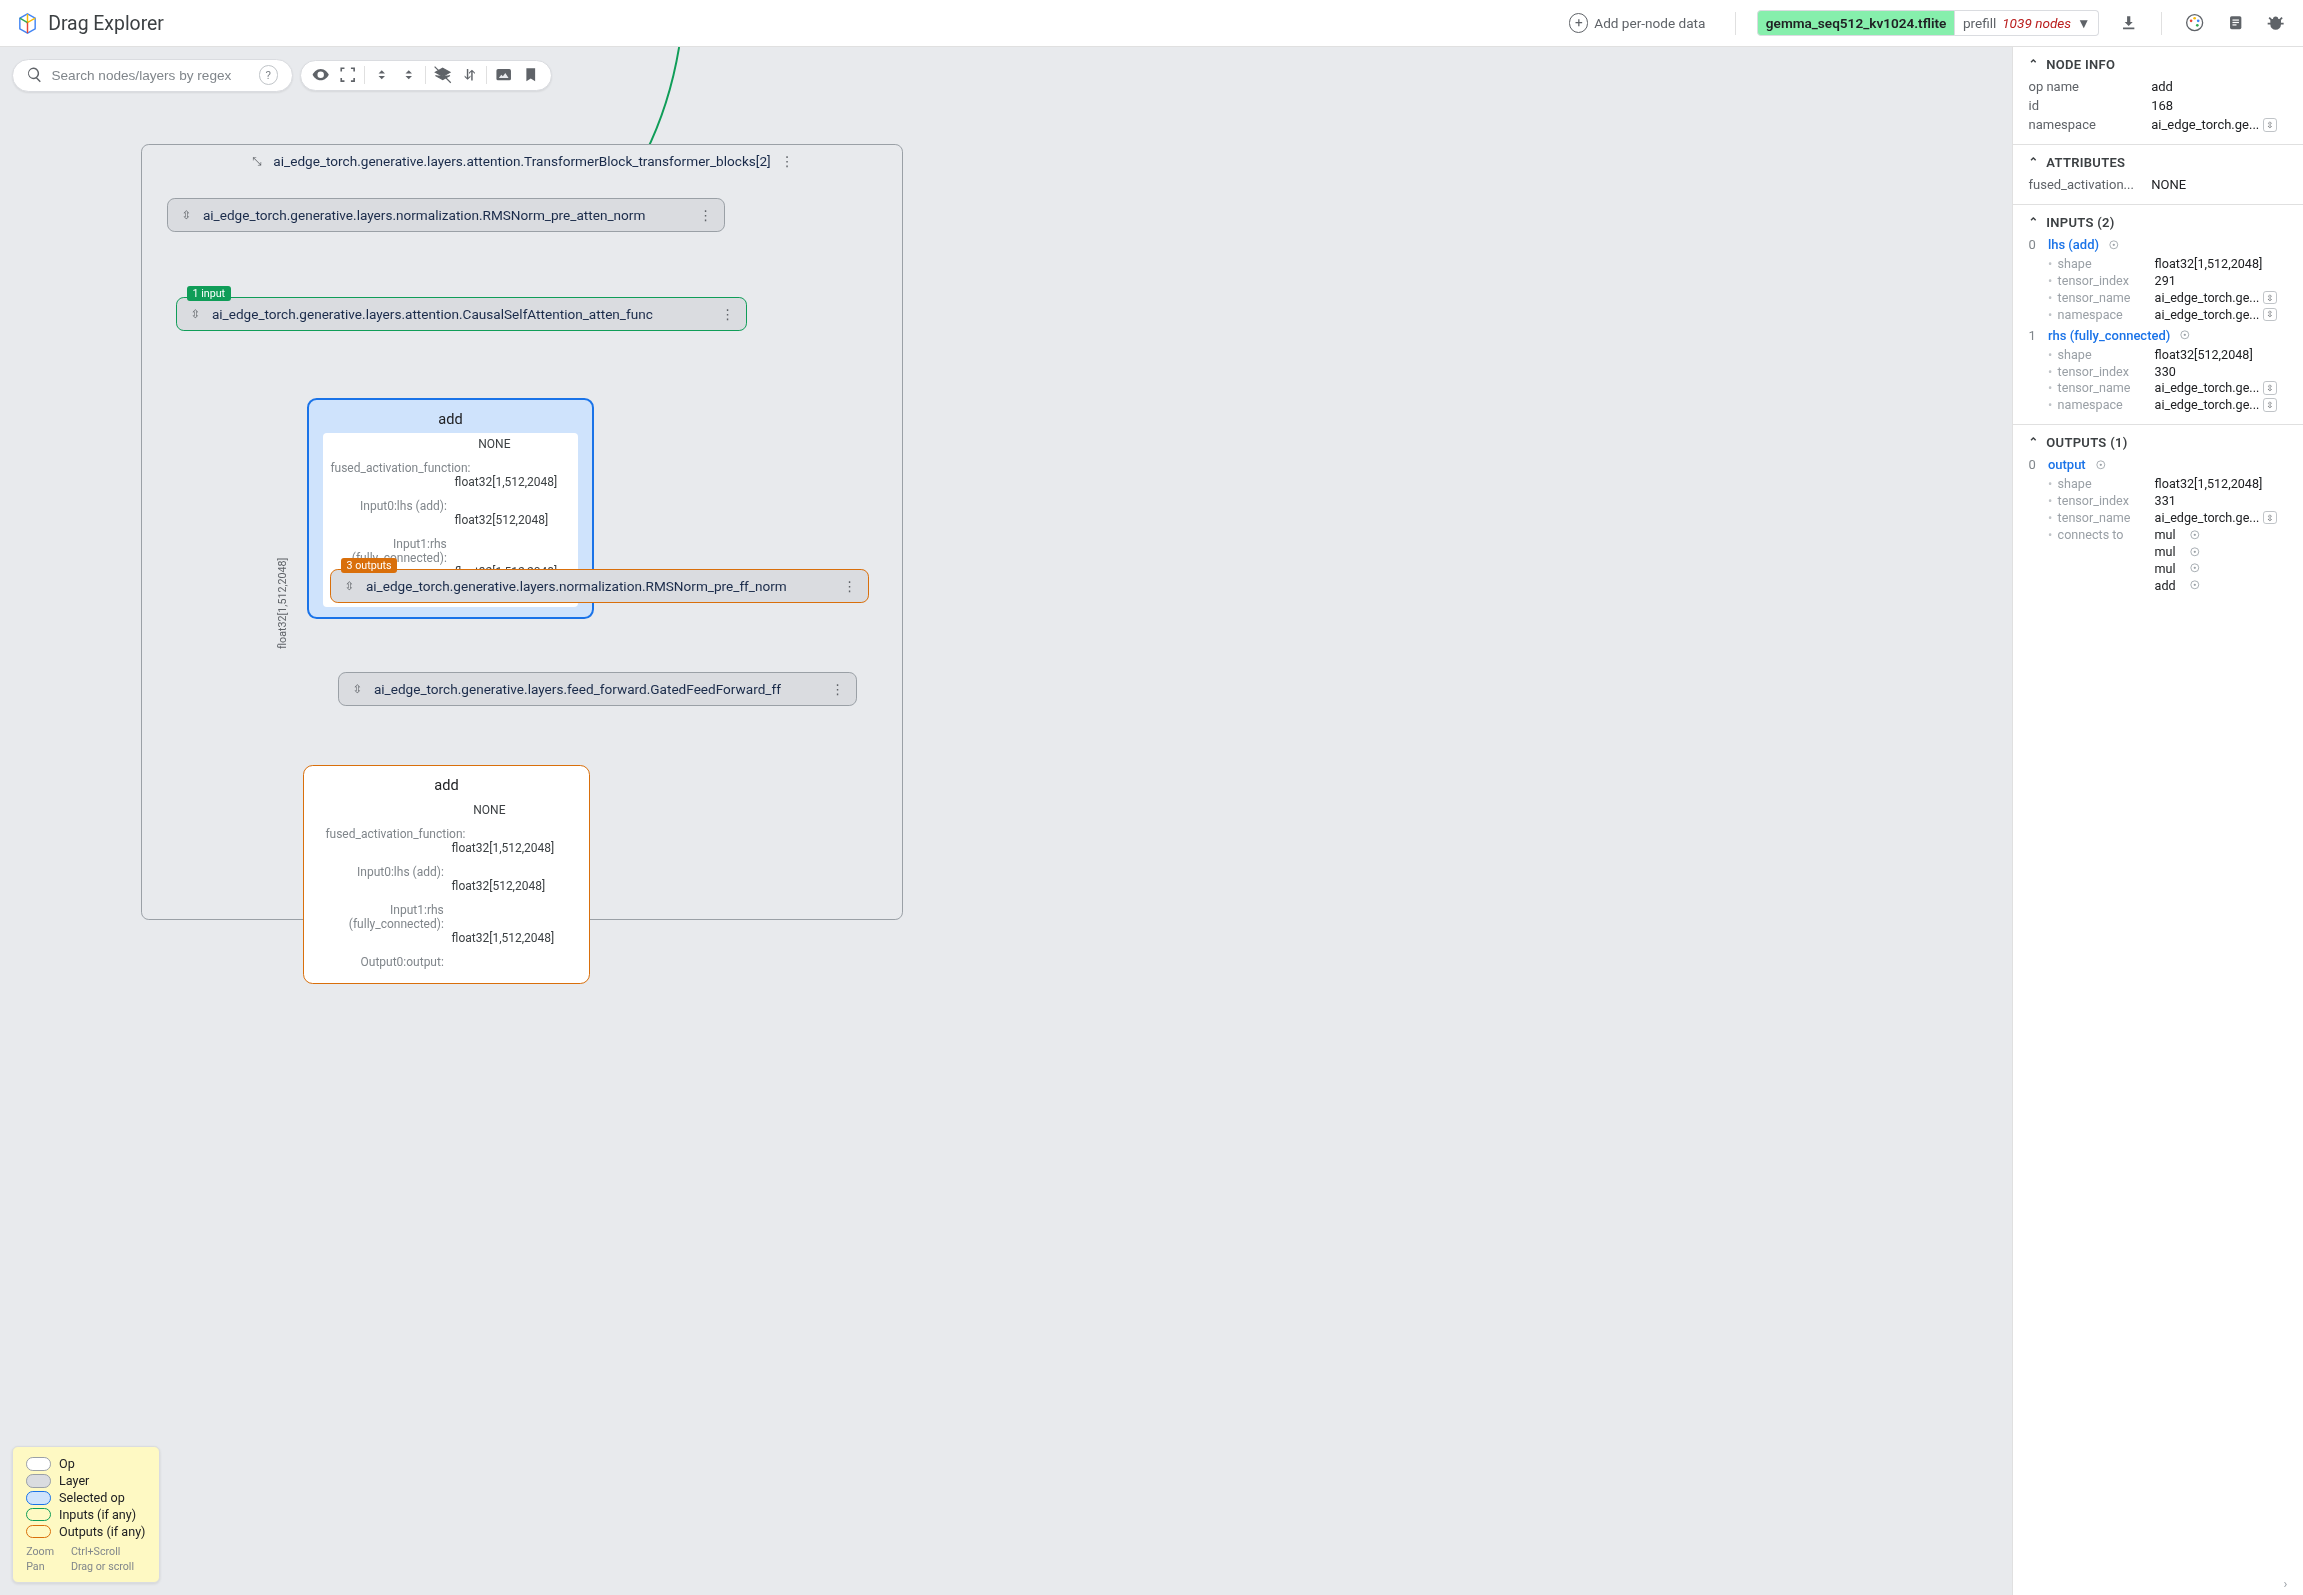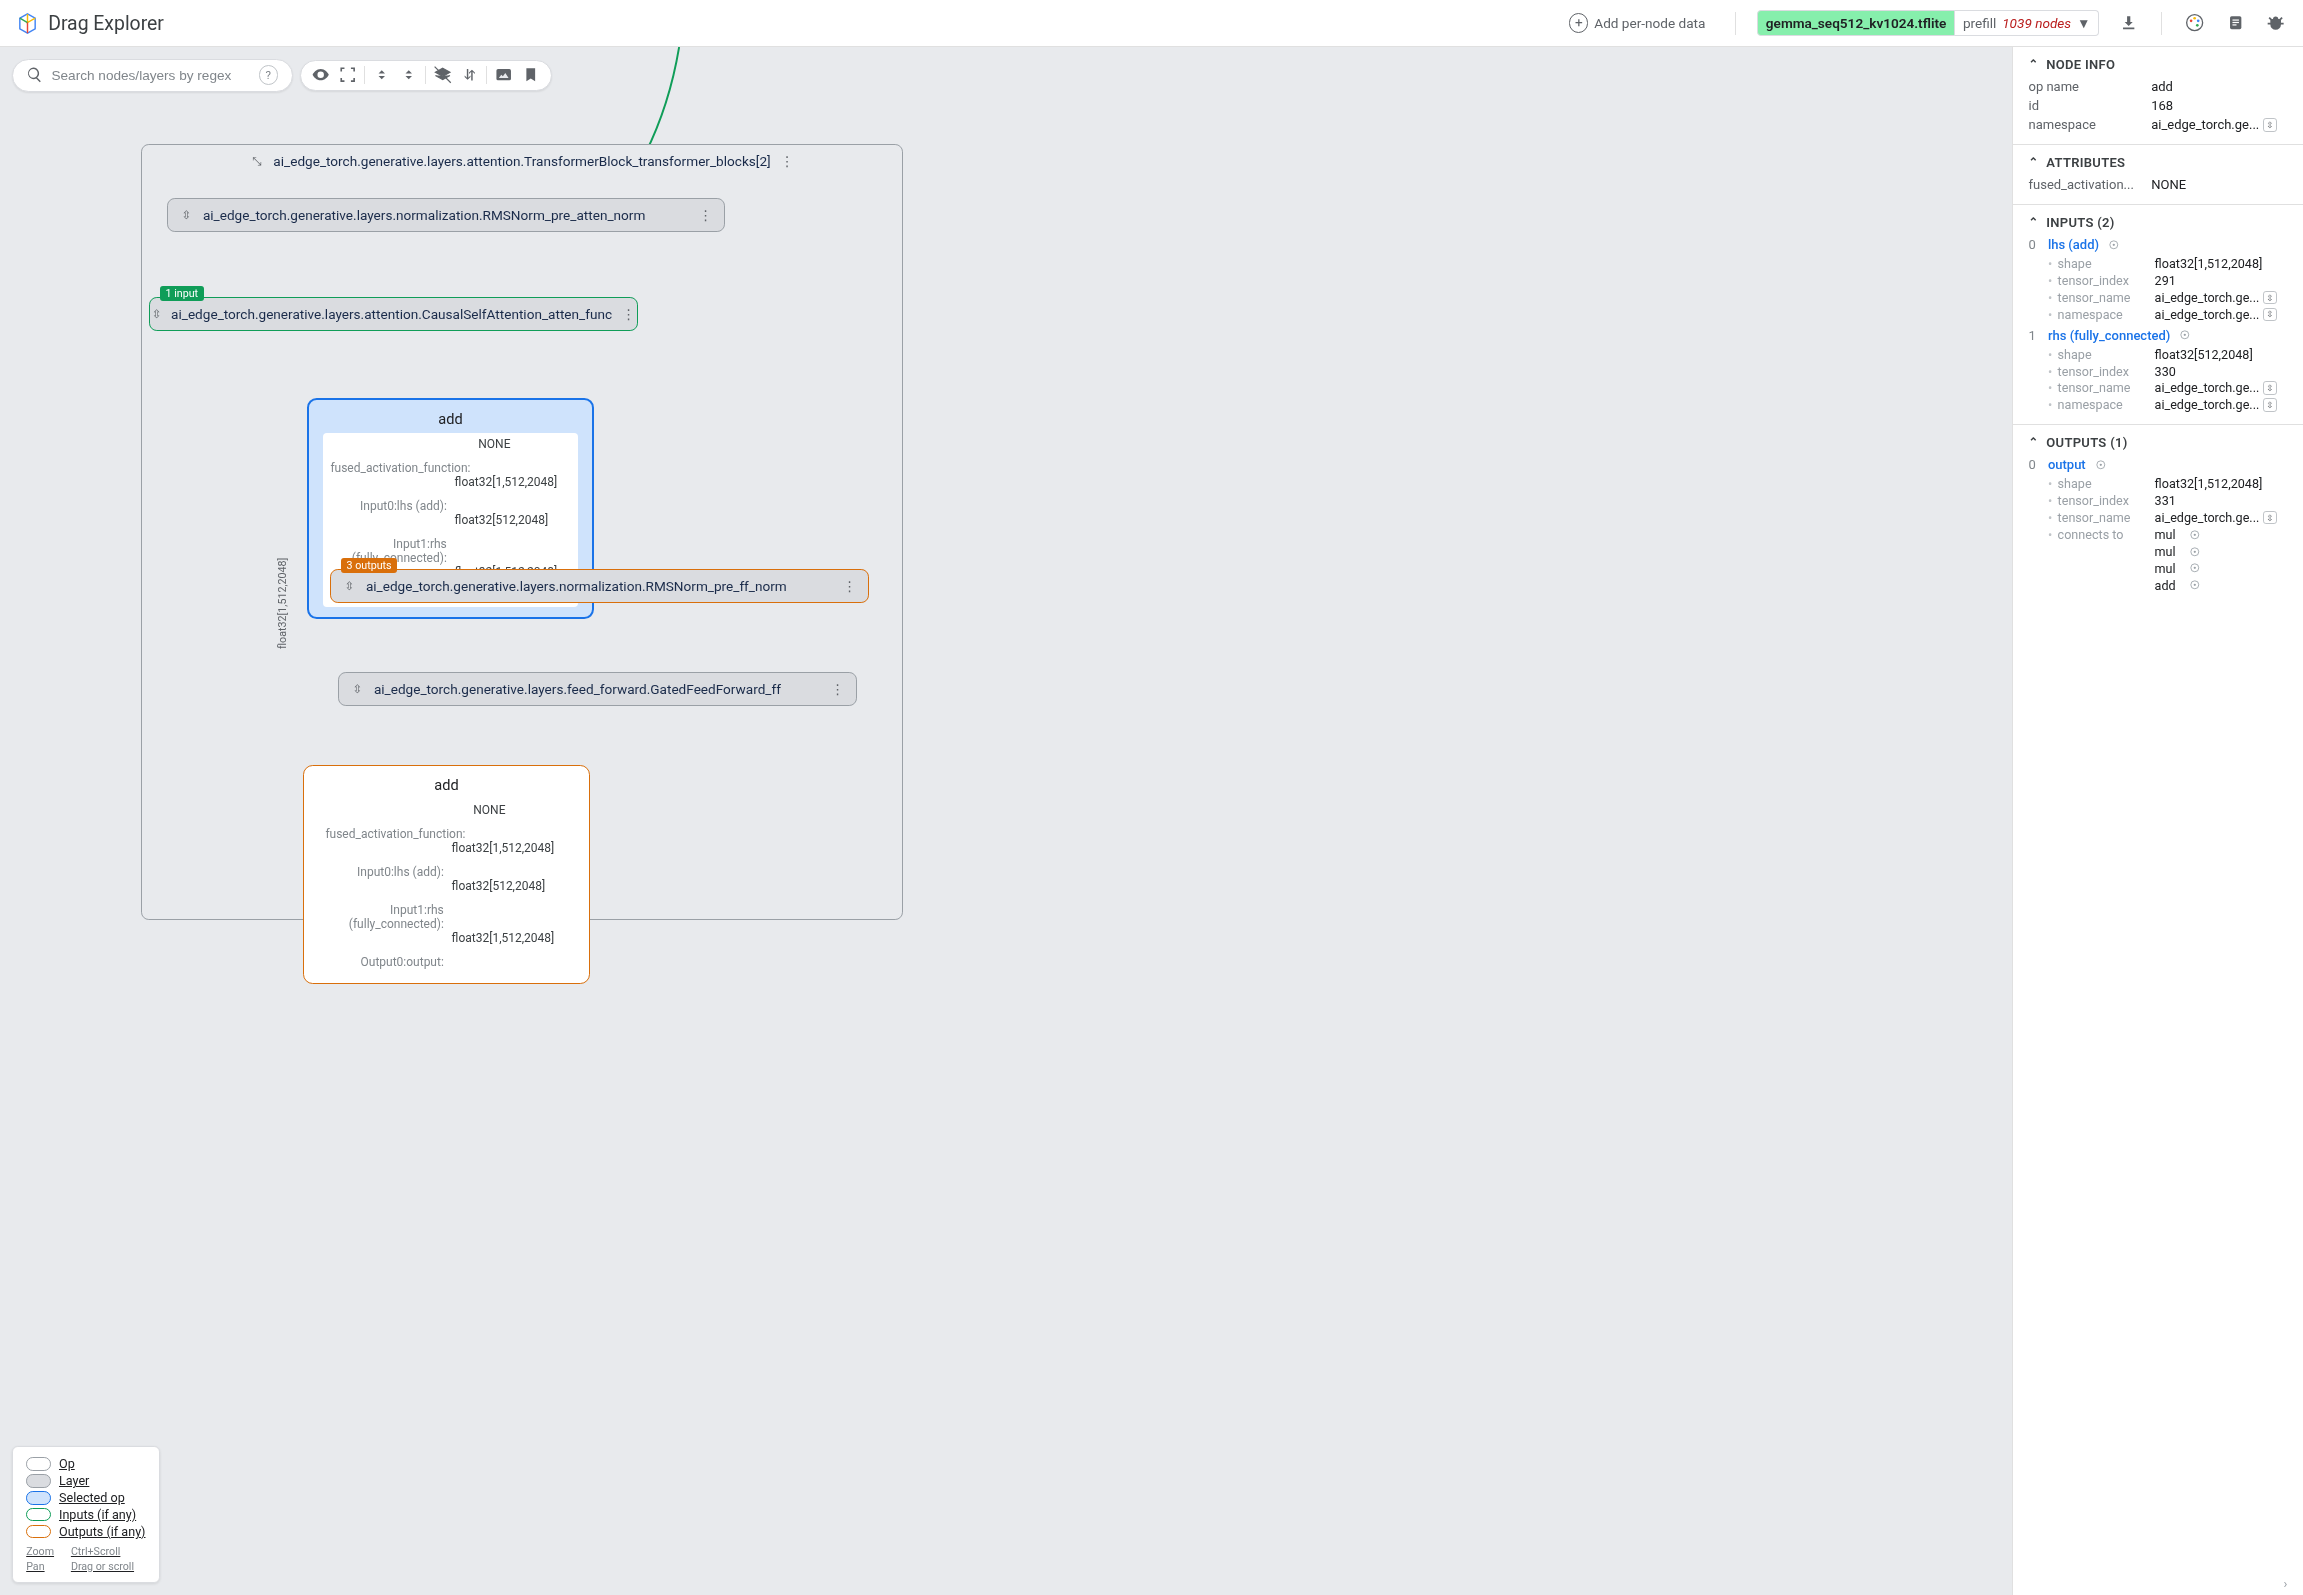--- a/index.html
+++ b/index.html
@@ -28,21 +28,21 @@
 .canvas-toolbar { position: absolute; top: 11.6px; left: 11.6px; display: flex; align-items: center; gap: 7px; z-index: 10; }
 .search-box { display: flex; align-items: center; gap: 7.8px; background: #fff; border: 1px solid #dadce0; border-radius: 969px; padding: 5.8px 13.6px; width: 281px; box-shadow: 0 1px 1.9px rgba(0,0,0,0.08); }
 .search-box input { border: none; outline: none; flex: 1; font-size: 13.6px; color: #202124; background: transparent; }
 .search-box input::placeholder { color: #80868b; }
 .help-icon { width: 19.4px; height: 19.4px; border: 1.5px solid #c0c4c8; border-radius: 50%; display: flex; align-items: center; justify-content: center; font-size: 11.6px; color: #80868b; }
 .tb-group { display: flex; align-items: center; gap: 5.8px; background: #fff; border: 1px solid #dadce0; border-radius: 969px; padding: 3.9px 9.7px; box-shadow: 0 1px 1.9px rgba(0,0,0,0.08); }
 .tb-icon { width: 21.3px; height: 21.3px; color: #5f6368; display: flex; align-items: center; justify-content: center; cursor: pointer; }
 .tb-sep { width: 1px; height: 17.5px; background: #e0e0e0; }
 
 
-.legend { position: absolute; bottom: 11.6px; left: 11.6px; background: #ffffff; border: 1px solid #dadce0; border-radius: 5.8px; padding: 9.7px 13.6px; font-size: 12.6px; box-shadow: 0 1px 2.9px rgba(0,0,0,0.1); z-index: 10; text-decoration: underline; }
+.legend { position: absolute; bottom: 11.6px; left: 11.6px; background: #fef9c3; border: 1px solid #dadce0; border-radius: 5.8px; padding: 9.7px 13.6px; font-size: 12.6px; box-shadow: 0 1px 2.9px rgba(0,0,0,0.1); z-index: 10; }
 .legend-row { display: flex; align-items: center; gap: 7.8px; margin-bottom: 1.9px; }
 .legend-swatch { width: 25px; height: 13.6px; border-radius: 6.8px; border: 1.5px solid #888; }
 .legend-swatch.op { background: #fff; border-color: #9aa0a6; }
 .legend-swatch.layer { background: #dadce0; border-color: #9aa0a6; }
 .legend-swatch.selected { background: #cfe3fc; border-color: #1a73e8; }
 .legend-swatch.inputs { border-color: #0f9d58; }
 .legend-swatch.outputs { border-color: #d96f0b; }
 .legend-hints { margin-top: 5.8px; font-size: 10.7px; color: #80868b; display: grid; grid-template-columns: 35px auto; gap: 1.9px 9.7px; }
 
 
@@ -256,21 +256,21 @@
             <span class="dots-icon">⋮</span>
           </div>
         </div>
 
         <div class="layer-node" style="left:167px;top:151px;width:558px;">
           <span class="expand-icon">⇳</span>
           <span>ai_edge_torch.generative.layers.normalization.RMSNorm_pre_atten_norm</span>
           <span class="dots-icon">⋮</span>
         </div>
 
-        <div class="layer-node inputs-hl" style="left:149px;top:250px;width:489px;">
+        <div class="layer-node inputs-hl" style="left:176px;top:250px;width:571px;">
           <span class="badge green">1 input</span>
           <span class="expand-icon">⇳</span>
           <span>ai_edge_torch.generative.layers.attention.CausalSelfAttention_atten_func</span>
           <span class="dots-icon">⋮</span>
         </div>
 
         <div class="op-node selected" style="left:307px;top:351px;width:287px;">
           <div class="op-title">add</div>
           <div class="op-attrs" id="add1-attrs">
               <div class="row">

